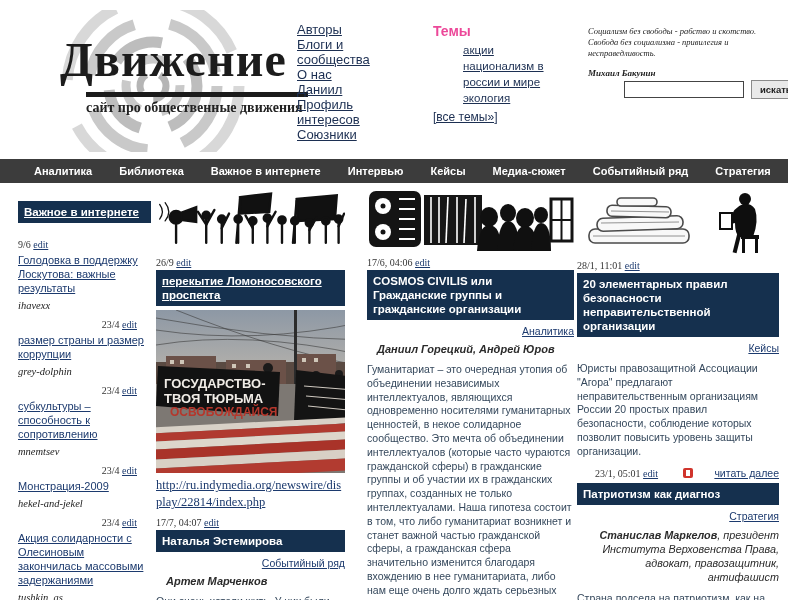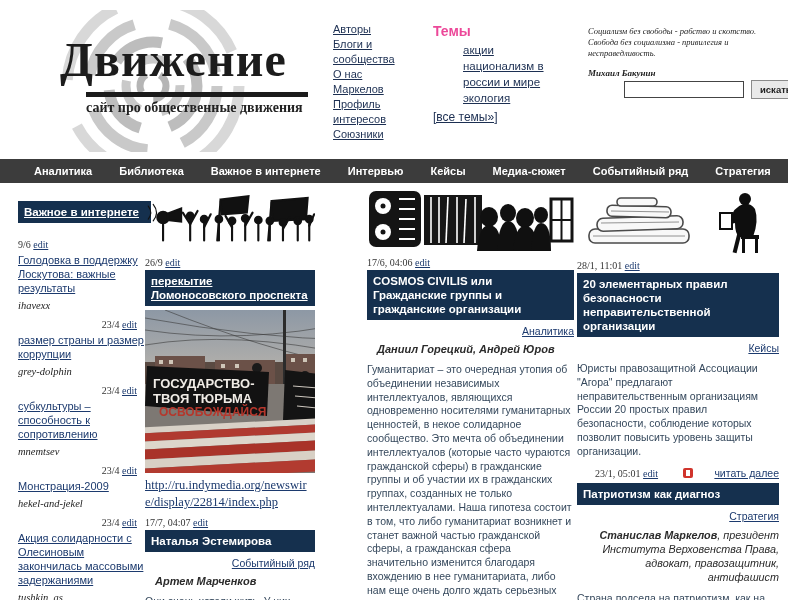--- a/index.html
+++ b/index.html
@@ -8,21 +8,21 @@
           font-family:"Liberation Sans", sans-serif; color:#333; }
 
   
   .logo-wrap { position:absolute; left:28px; top:10px; width:295px; height:142px; cursor:pointer; }
   .logo-spiral { position:absolute; left:0; top:0; }
   .logo-title { position:absolute; left:32px; top:22px; font-family:"Liberation Serif", serif;
                 font-weight:bold; font-size:48px; color:#1c1c1c; letter-spacing:1px; }
   .logo-rule { position:absolute; left:58px; top:82px; width:222px; height:5px; background:#1b1b1b; }
   .logo-subtitle { position:absolute; left:58px; top:90px; font-family:"Liberation Serif", serif;
                    font-weight:bold; font-size:14px; color:#222; }
-  .top-links { position:absolute; left:333px; top:22px; width:92px; font-size:11px; line-height:15px; }
+  .top-links { position:absolute; left:297px; top:22px; width:92px; font-size:13px; line-height:15px; }
   .top-links a { display:block; color:#1c2f52; text-decoration:underline; cursor:pointer; }
   .themes { position:absolute; left:433px; top:23px; width:128px; }
   .themes-title { font-size:14px; font-weight:bold; color:#ec4899; margin-bottom:3px; }
   .themes-links { margin-left:30px; }
   .themes-links a { display:block; font-size:11.5px; line-height:16px; color:#1c2f52;
                     text-decoration:underline; cursor:pointer; }
   .themes-all { margin-top:4px; font-size:12px; color:#444; }
   .themes-all a { color:#1c2f52; text-decoration:underline; cursor:pointer; }
   .quote { position:absolute; left:588px; top:26px; width:198px; font-family:"Liberation Serif", serif;
            font-style:italic; font-size:8.5px; line-height:11px; color:#222; }
@@ -58,21 +58,21 @@
   .sidebar .section-header { margin-bottom:16px; }
   .sb-date { font-family:"Liberation Serif", serif; font-size:10px; color:#333; margin:8px 0 3px 0; }
   .sb-date.right { text-align:right; padding-right:14px; }
   .sb-title { display:block; font-size:11px; line-height:14px; color:#1c3a6e;
               text-decoration:underline; cursor:pointer; }
   .sb-user { font-family:"Liberation Serif", serif; font-style:italic; font-size:10.5px;
              color:#222; margin-top:5px; }
 
   
   .col { position:absolute; top:189px; height:411px; overflow:hidden; }
-  .col1 { left:145px; width:170px; }
+  .col1 { left:156px; width:189px; }
   .col2 { left:367px; width:207px; }
   .col3 { left:577px; width:202px; }
   .illus { width:100%; display:block; }
   .photo { width:207px; height:163px; display:block; margin-top:2px; cursor:pointer; }
   .url-link { display:block; font-family:"Liberation Serif", serif; font-size:12.5px; line-height:17px;
               color:#1c3a6e; text-decoration:underline; word-break:break-all; margin-top:4px; cursor:pointer; }
   .author.right { text-align:right; margin:6px 0 8px 0; font-size:10.8px; line-height:14px; }
   .author .plain { font-weight:bold; }
   .author .rest { font-weight:normal; }
 </style>
@@ -93,21 +93,21 @@
     </svg>
     <div class="logo-title">Движение</div>
     <div class="logo-rule"></div>
     <div class="logo-subtitle">сайт про общественные движения</div>
   </div>
 
   <nav class="top-links">
     <a>Авторы</a>
     <a>Блоги и сообщества</a>
     <a>О нас</a>
-    <a>Маркелов</a>
+    <a>Даниил</a>
     <a>Профиль интересов</a>
     <a>Союзники</a>
   </nav>
 
   <div class="themes">
     <div class="themes-title">Темы</div>
     <div class="themes-links">
       <a>акции</a>
       <a>национализм в россии и мире</a>
       <a>экология</a>

